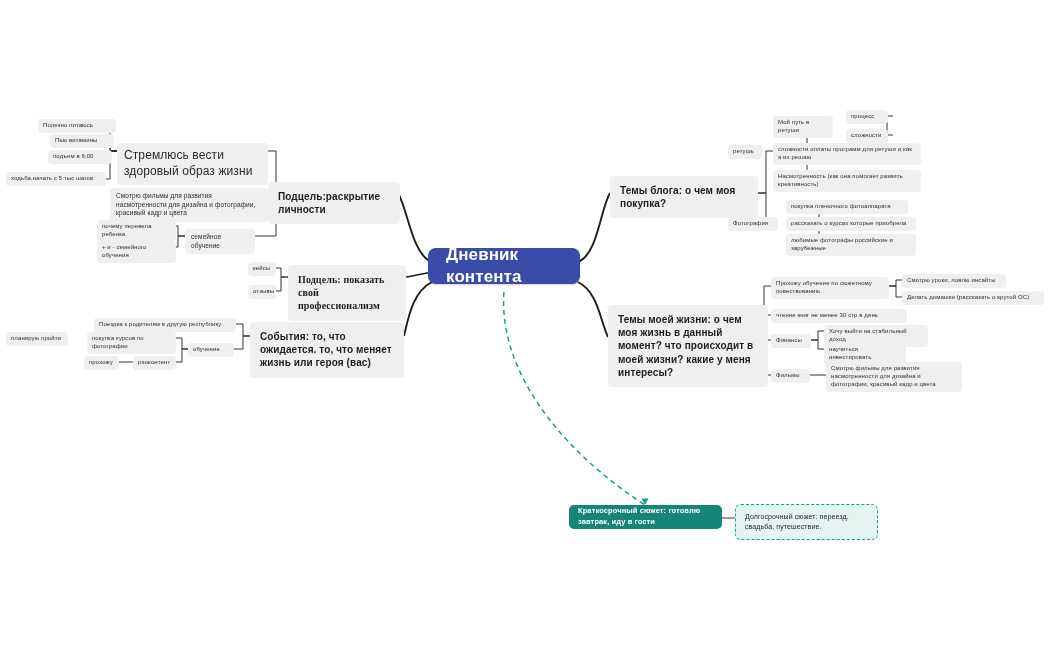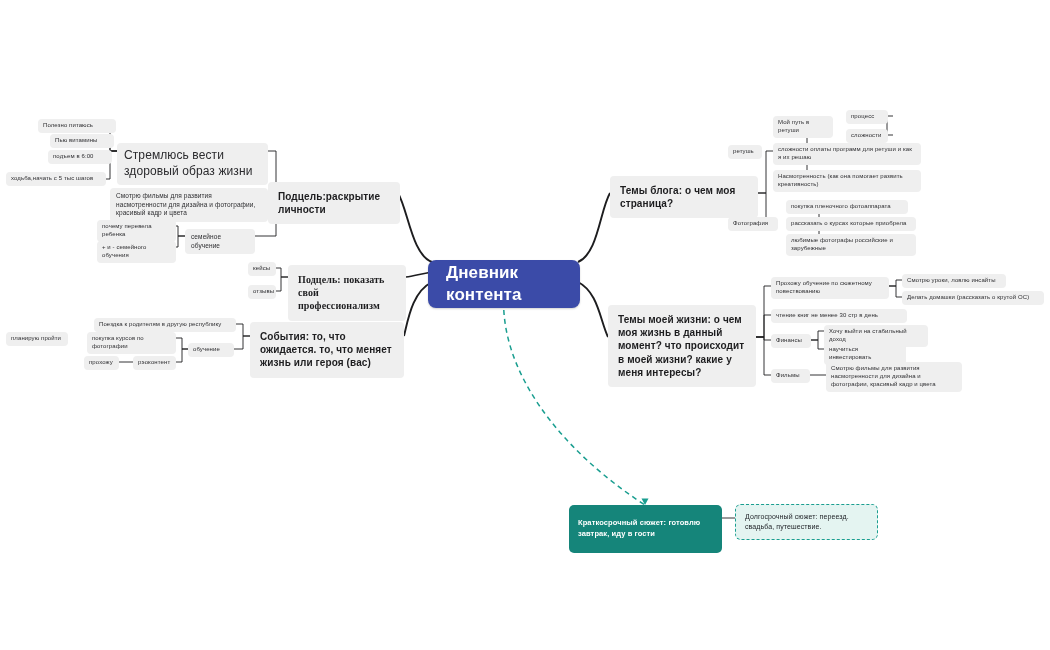--- a/index.html
+++ b/index.html
@@ -32,21 +32,21 @@
     box-shadow:0 1px 2px rgba(0,0,0,.18);
   }
   .t-main{ font-size:10px;font-weight:700;padding:8px 10px; }
   .t-sub{ font-size:12px;font-weight:400;padding:5px 7px;color:#2b2b2e; }
   .t-leaf{ font-size:6.5px;font-weight:400;padding:4px 6px;color:#2e2e31; }
   .t-tiny{ font-size:6px;font-weight:400;padding:3px 5px;color:#2e2e31; }
 
   .t-teal-solid{
     background:#15857a;color:#ffffff;
     font-size:7.5px;font-weight:700;
-    padding:13px 9px;border-radius:5px;
+    padding:1px 9px;border-radius:5px;
     line-height:1.45;
   }
   .t-teal-dash{
     background:#e4f4f1;color:#23262b;
     font-size:7px;font-weight:400;
     padding:7px 9px;border-radius:6px;
     border:1.3px dashed #1a9e90;
     line-height:1.45;
   }
   .wrapnode{display:block;align-items:flex-start;}
@@ -125,21 +125,21 @@
 
       <path d="M722,518 L735,518"></path>
     </g>
 
     <g fill="none" stroke="#1a9e90" stroke-width="1.5" stroke-dasharray="5,4">
       <path d="M504,292 C498,370 560,450 645,505"></path>
     </g>
     <path d="M645,505 l-3.5,-6.5 l7,0 z" fill="#1a9e90" stroke="none"></path>
   </svg>
 
-  <div class="node t-root" style="left:428px;top:248px;width:152px;height:48px;margin-top:12px;">
+  <div class="node t-root" style="left:428px;top:248px;width:152px;height:36px;">
     <span>Дневник контента</span>
   </div>
 
   <div class="node t-main wrapnode" style="left:268px;top:182px;width:132px;">
     <span>Подцель:раскрытие личности</span>
   </div>
 
   <div class="node t-sub" style="left:117px;top:143px;width:151px;">
     <span>Стремлюсь вести здоровый образ жизни</span>
   </div>
@@ -196,21 +196,21 @@
     <span>планирую пройти</span>
   </div>
   <div class="node t-tiny" style="left:133px;top:356px;width:43px;">
     <span>рэоконтент</span>
   </div>
   <div class="node t-tiny" style="left:84px;top:356px;width:35px;">
     <span>прохожу</span>
   </div>
 
   <div class="node t-main wrapnode" style="left:610px;top:176px;width:148px;">
-    <span>Темы блога: о чем моя страница?</span>
+    <span>Темы блога: о чем моя покупка?</span>
   </div>
 
   <div class="node t-tiny" style="left:728px;top:145px;width:34px;">
     <span>ретушь</span>
   </div>
   <div class="node t-tiny" style="left:773px;top:116px;width:60px;">
     <span>Мой путь в ретуши</span>
   </div>
   <div class="node t-tiny" style="left:846px;top:110px;width:42px;">
     <span>процесс</span>
@@ -231,21 +231,21 @@
   <div class="node t-tiny" style="left:786px;top:200px;width:122px;">
     <span>покупка пленочного фотоаппарата</span>
   </div>
   <div class="node t-tiny" style="left:786px;top:217px;width:130px;">
     <span>рассказать о курсах которые приобрела</span>
   </div>
   <div class="node t-tiny wrapnode" style="left:786px;top:234px;width:130px;">
     <span>любимые фотографы российские и зарубежные</span>
   </div>
 
-  <div class="node t-main wrapnode" style="left:608px;top:305px;width:148px;">
+  <div class="node t-main wrapnode" style="left:608px;top:305px;width:160px;">
     <span>Темы моей жизни: о чем моя жизнь в данный момент? что происходит в моей жизни? какие у меня интересы?</span>
   </div>
 
   <div class="node t-tiny wrapnode" style="left:771px;top:277px;width:118px;">
     <span>Прохожу обучение по сюжетному повествованию</span>
   </div>
   <div class="node t-tiny" style="left:902px;top:274px;width:104px;">
     <span>Смотрю уроки, ловлю инсайты</span>
   </div>
   <div class="node t-tiny" style="left:902px;top:291px;width:142px;">

